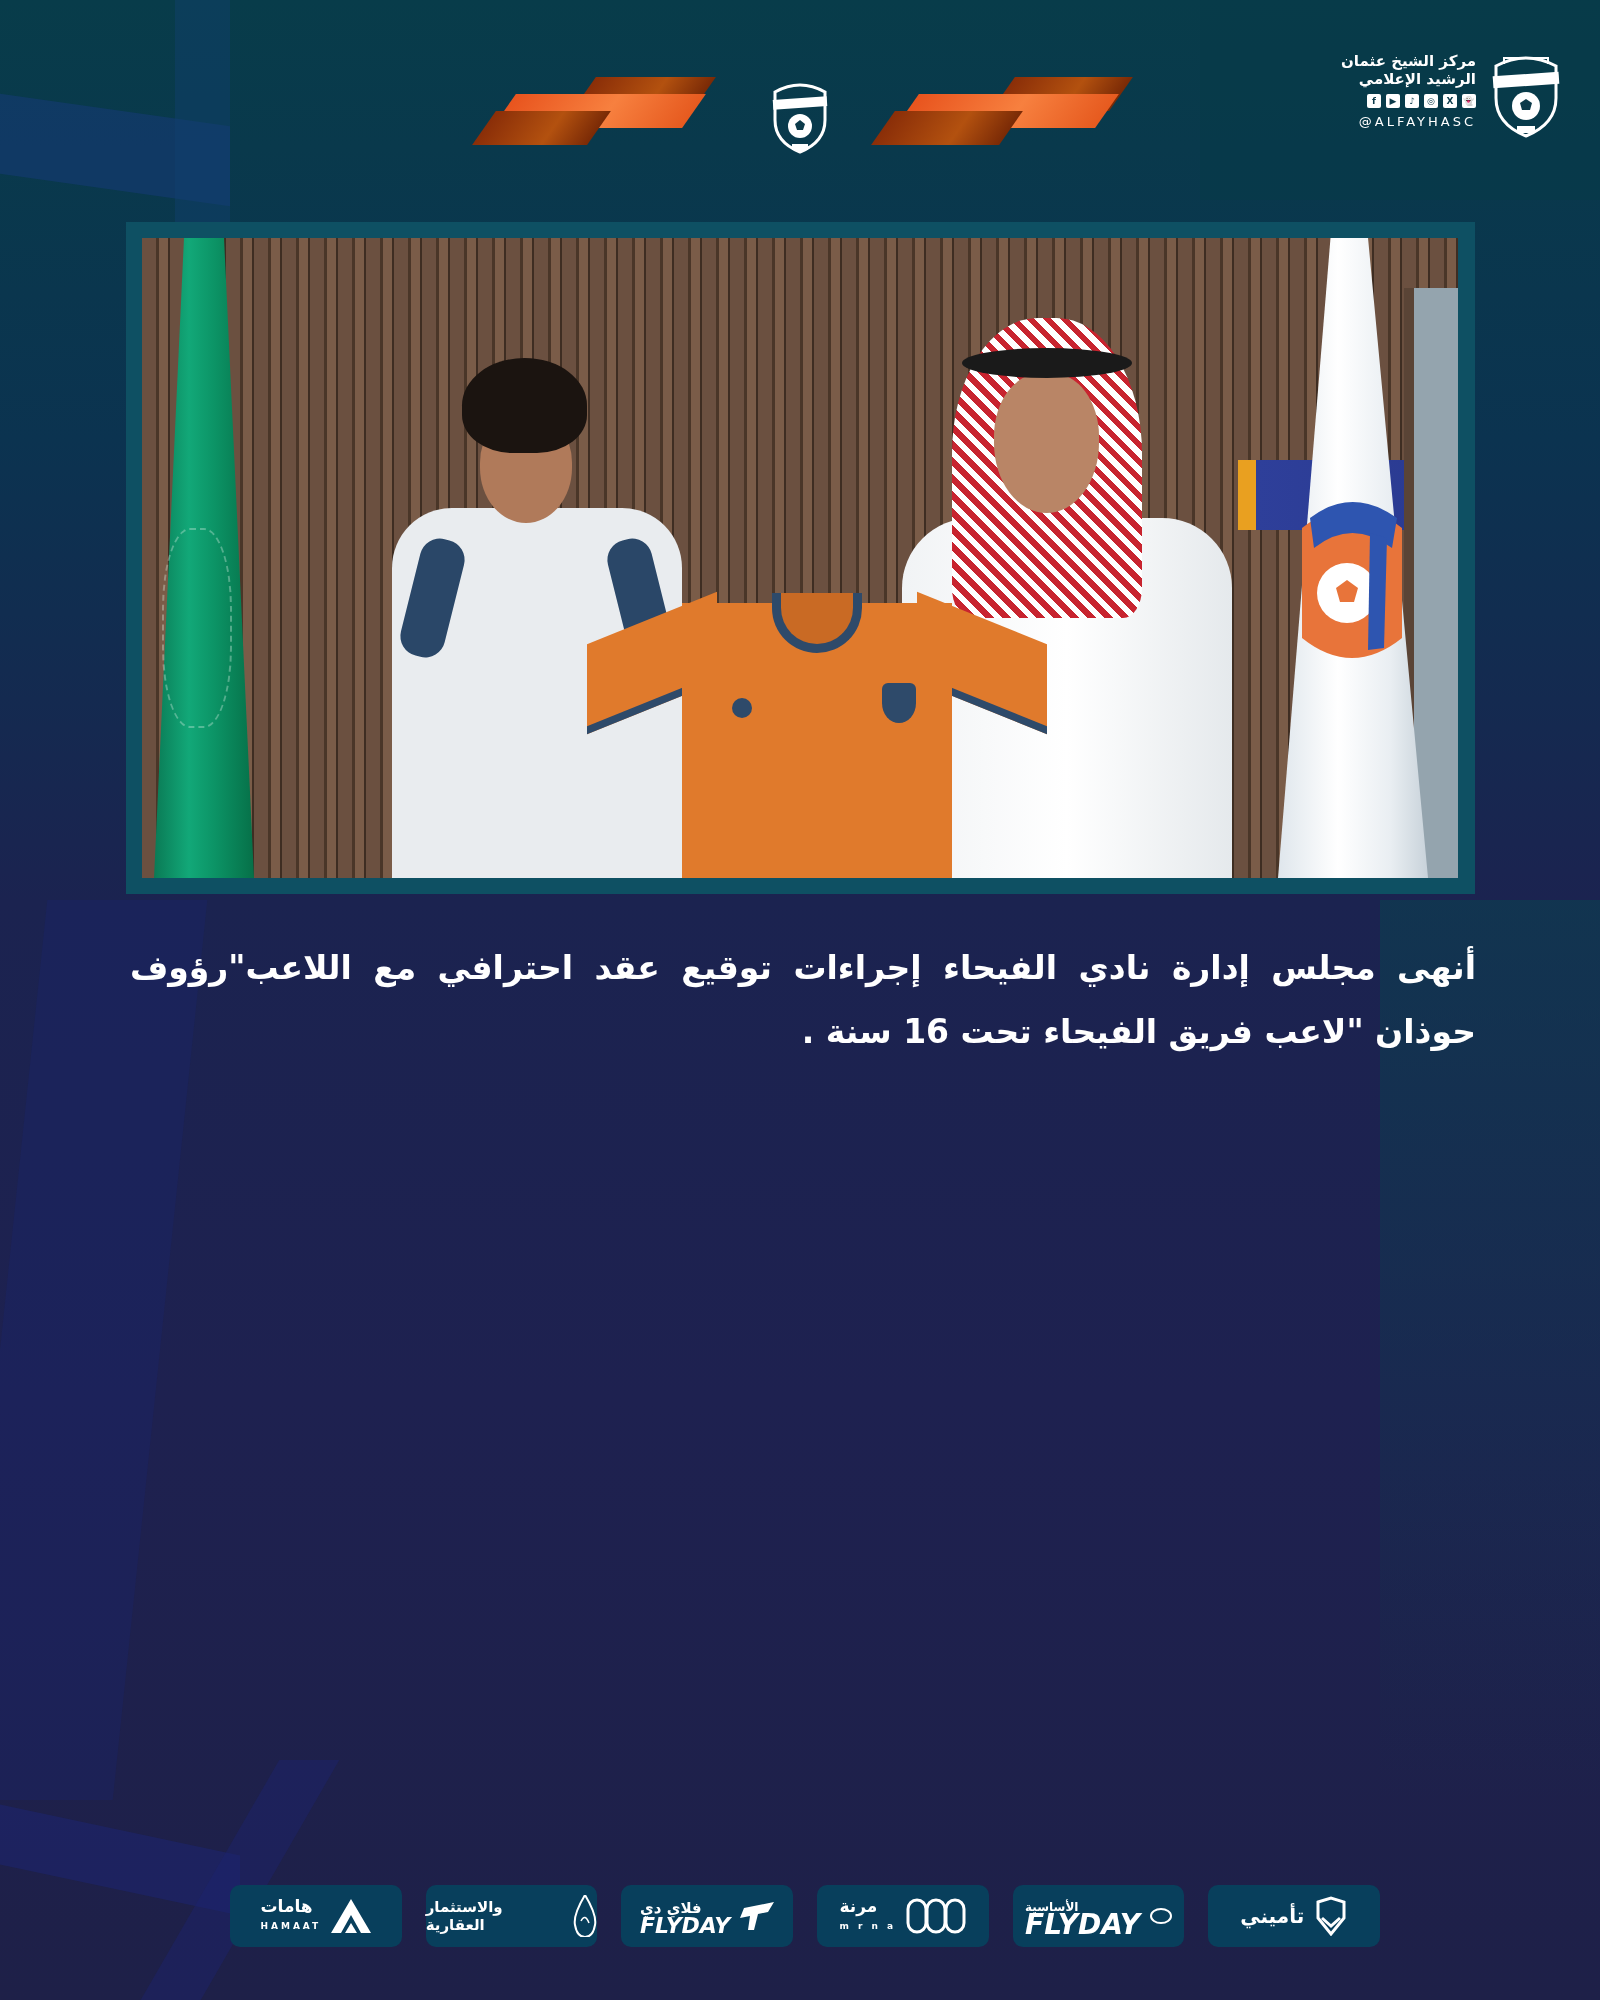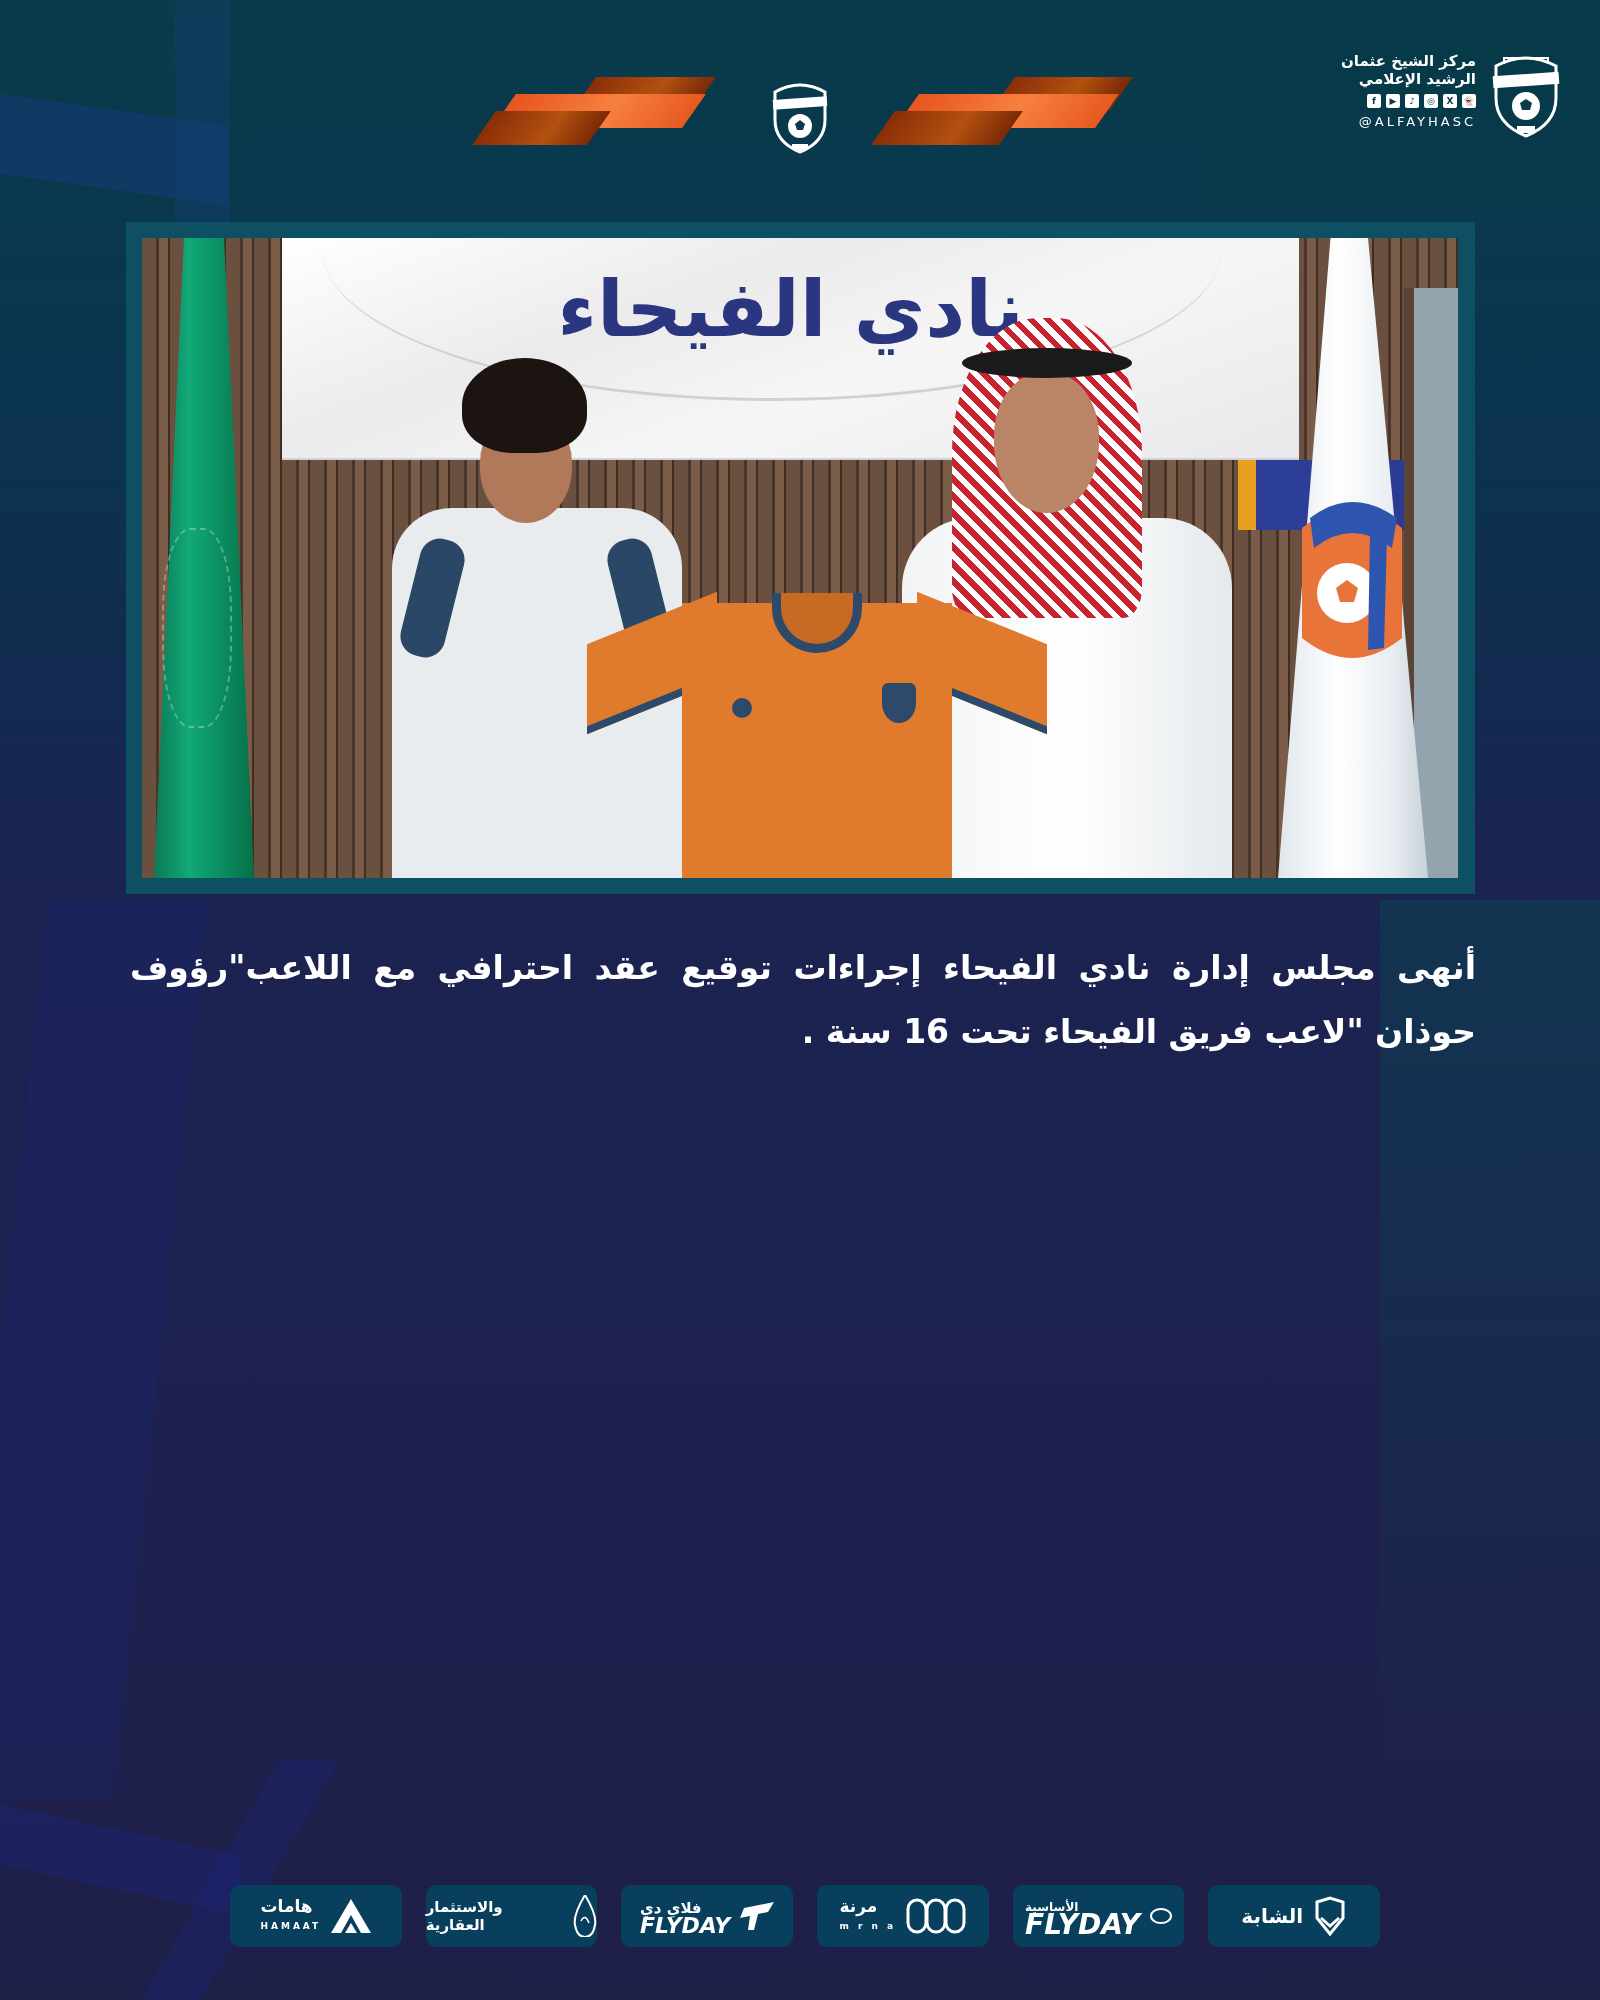--- a/index.html
+++ b/index.html
@@ -150,23 +150,20 @@
       <rect x="3" y="22" width="66" height="12" fill="#fff" transform="rotate(-4 36 28)"></rect>
       <circle cx="36" cy="54" r="14" fill="#fff"></circle>
       <polygon points="36,47 42,51 40,58 32,58 30,51" fill="#0b3a4a"></polygon>
       <rect x="27" y="74" width="18" height="7" fill="#fff"></rect>
     </svg>
   </div>
 </div>
 
 <div class="photo-frame">
   <div class="photo">
-    <div class="banner">
-      <div class="banner-text">نادي الفيحاء</div>
-    </div>
     <div class="banner-blue"></div>
     <div class="flag-green"></div>
     <div class="flag-green-emblem"></div>
     <div class="door"></div>
     <div class="flag-white"></div>
     <div class="flag-white-logo">
       <svg width="115" height="190" viewBox="0 0 115 190">
         <path d="M10 40 Q60 0 110 40 L110 150 Q60 190 10 150 Z" fill="#e8743a"></path>
         <path d="M18 30 Q60 -2 105 30 L100 60 Q60 30 22 60 Z" fill="#2e55b0"></path>
         <circle cx="55" cy="105" r="30" fill="#fff"></circle>
@@ -261,21 +258,21 @@
       <span class="big" style="font-size:28px; font-style:italic; font-weight:bold;">FLYDAY</span>
     </div>
     <span class="sponsor-mark">
       <svg width="22" height="16" viewBox="0 0 22 16">
           <ellipse cx="11" cy="8" rx="10" ry="7" fill="none" stroke="#fff" stroke-width="2"></ellipse>
         </svg>
     </span>
   </div>
 
   <div class="sponsor">
-    <div class="sponsor-name" style="font-size:20px;">الشابة</div>
+    <div class="sponsor-name" style="font-size:20px;">تأميني</div>
     <span class="sponsor-mark">
       <svg width="34" height="40" viewBox="0 0 34 40">
           <path d="M4 6 L17 2 L30 6 L30 22 L17 38 L4 22 Z" fill="none" stroke="#fff" stroke-width="3"></path>
           <polyline points="8,22 17,30 26,22" fill="none" stroke="#fff" stroke-width="3"></polyline>
         </svg>
     </span>
   </div>
 </div>
 
 </body></html>

